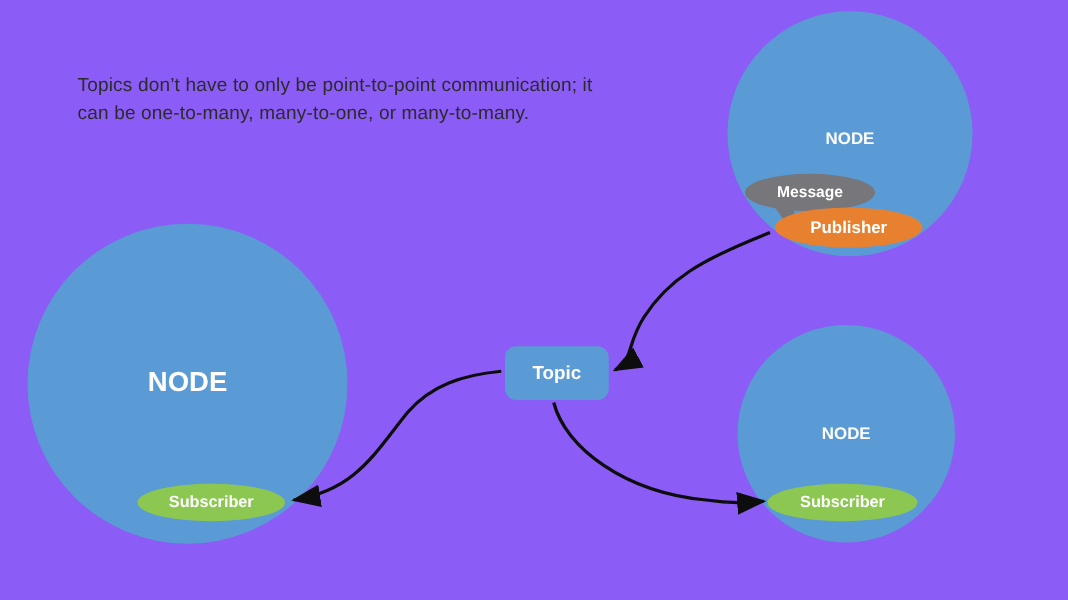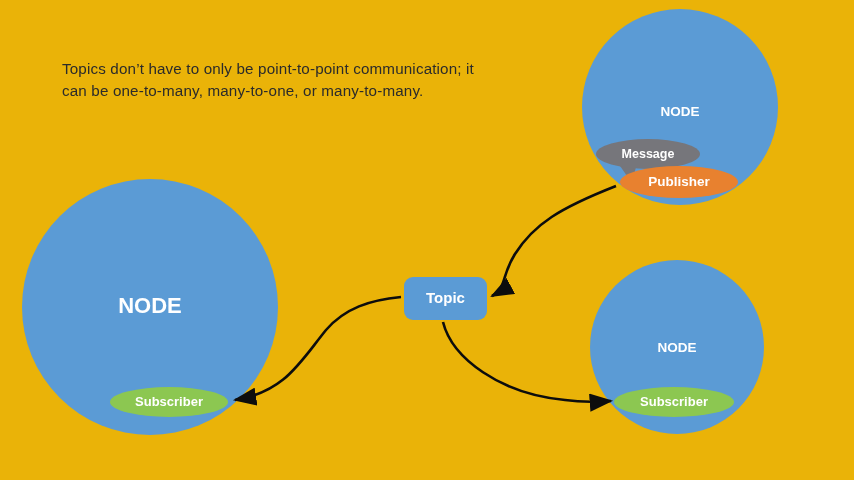--- a/index.html
+++ b/index.html
@@ -8,21 +8,21 @@
     padding: 0;
     background: #ffffff;
   }
   body {
     font-family: "Liberation Sans", sans-serif;
   }
   #stage {
     position: relative;
     width: 854px;
     height: 480px;
-    background: #eab308;
+    background: #8b5cf6;
     overflow: hidden;
   }
   #diagram-svg {
     position: absolute;
     left: 0;
     top: 0;
     width: 854px;
     height: 480px;
   }
   .caption-text {

